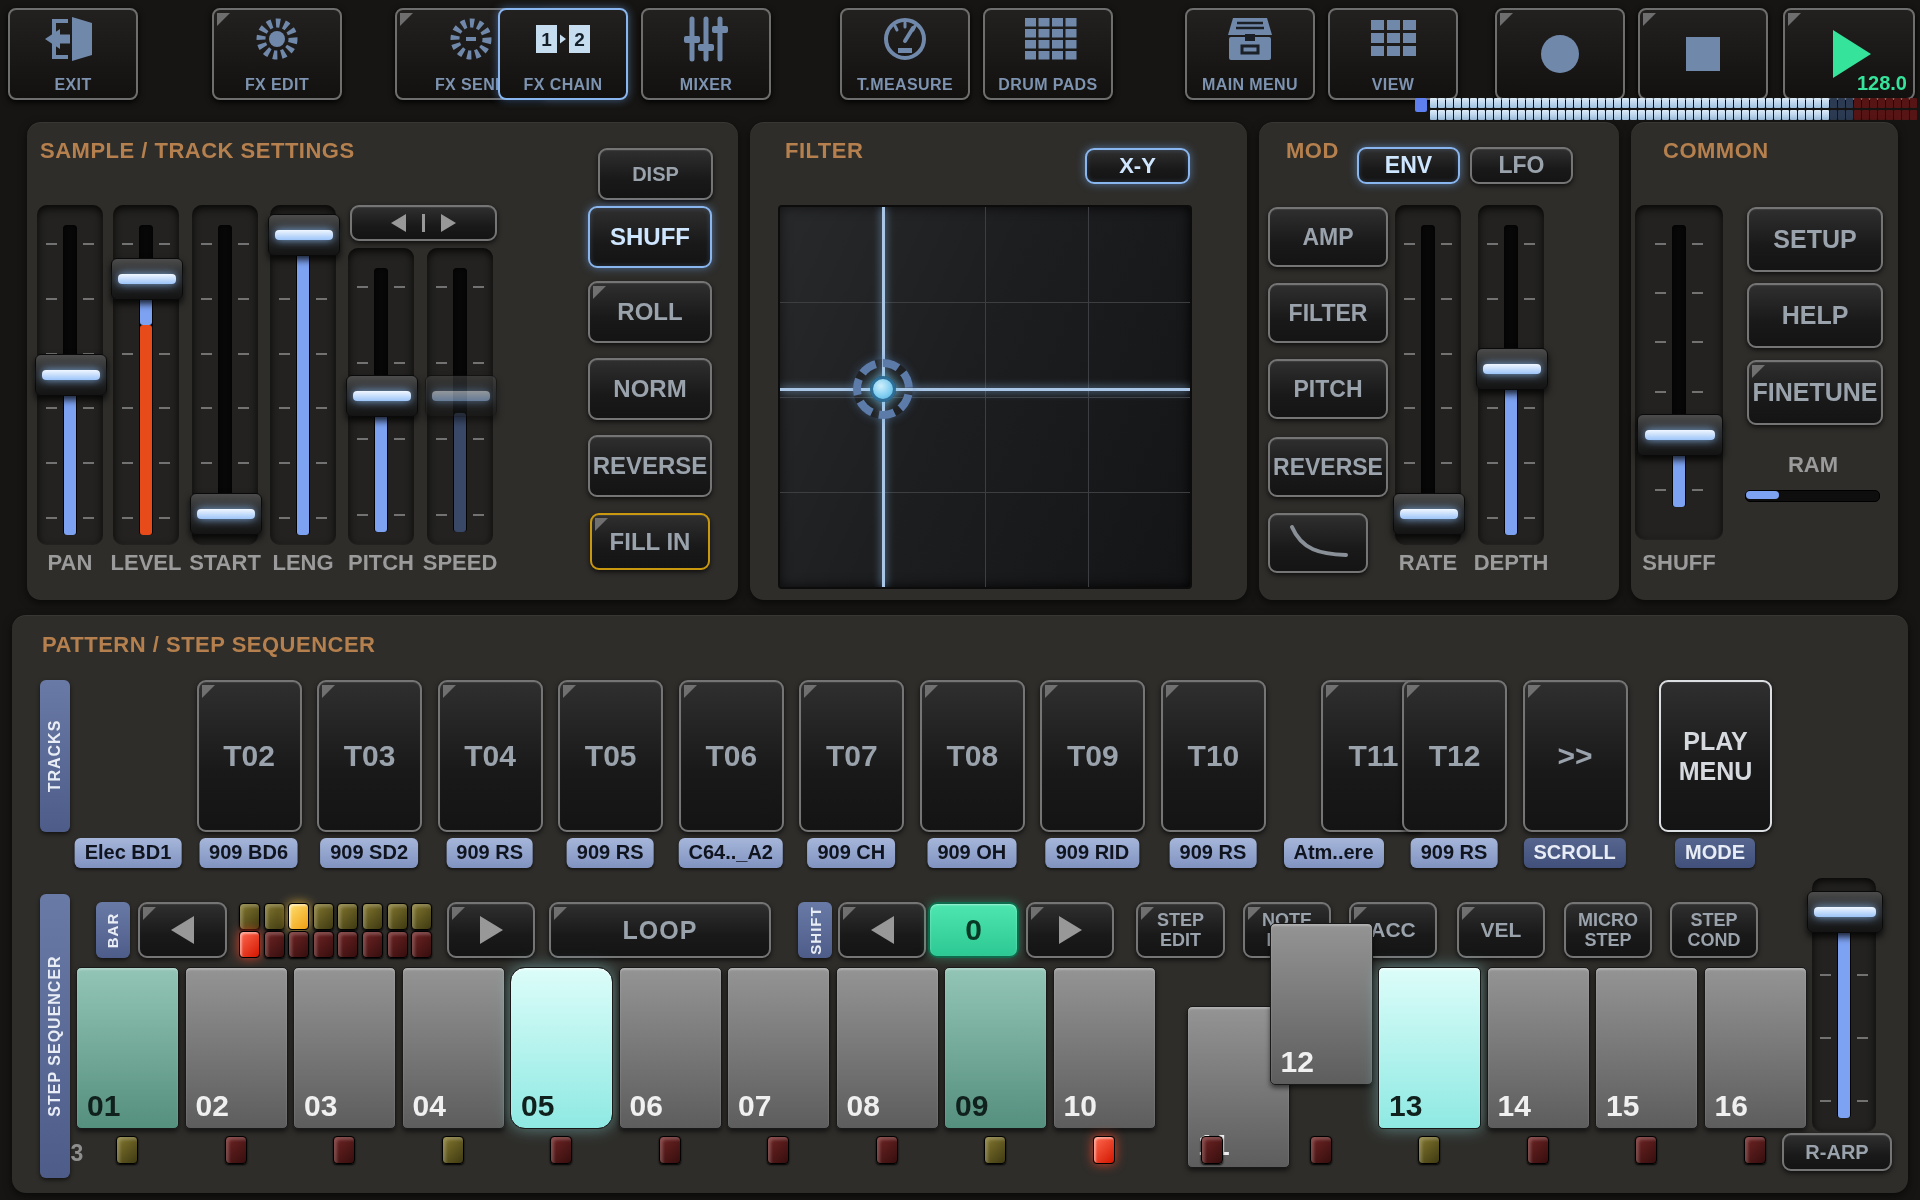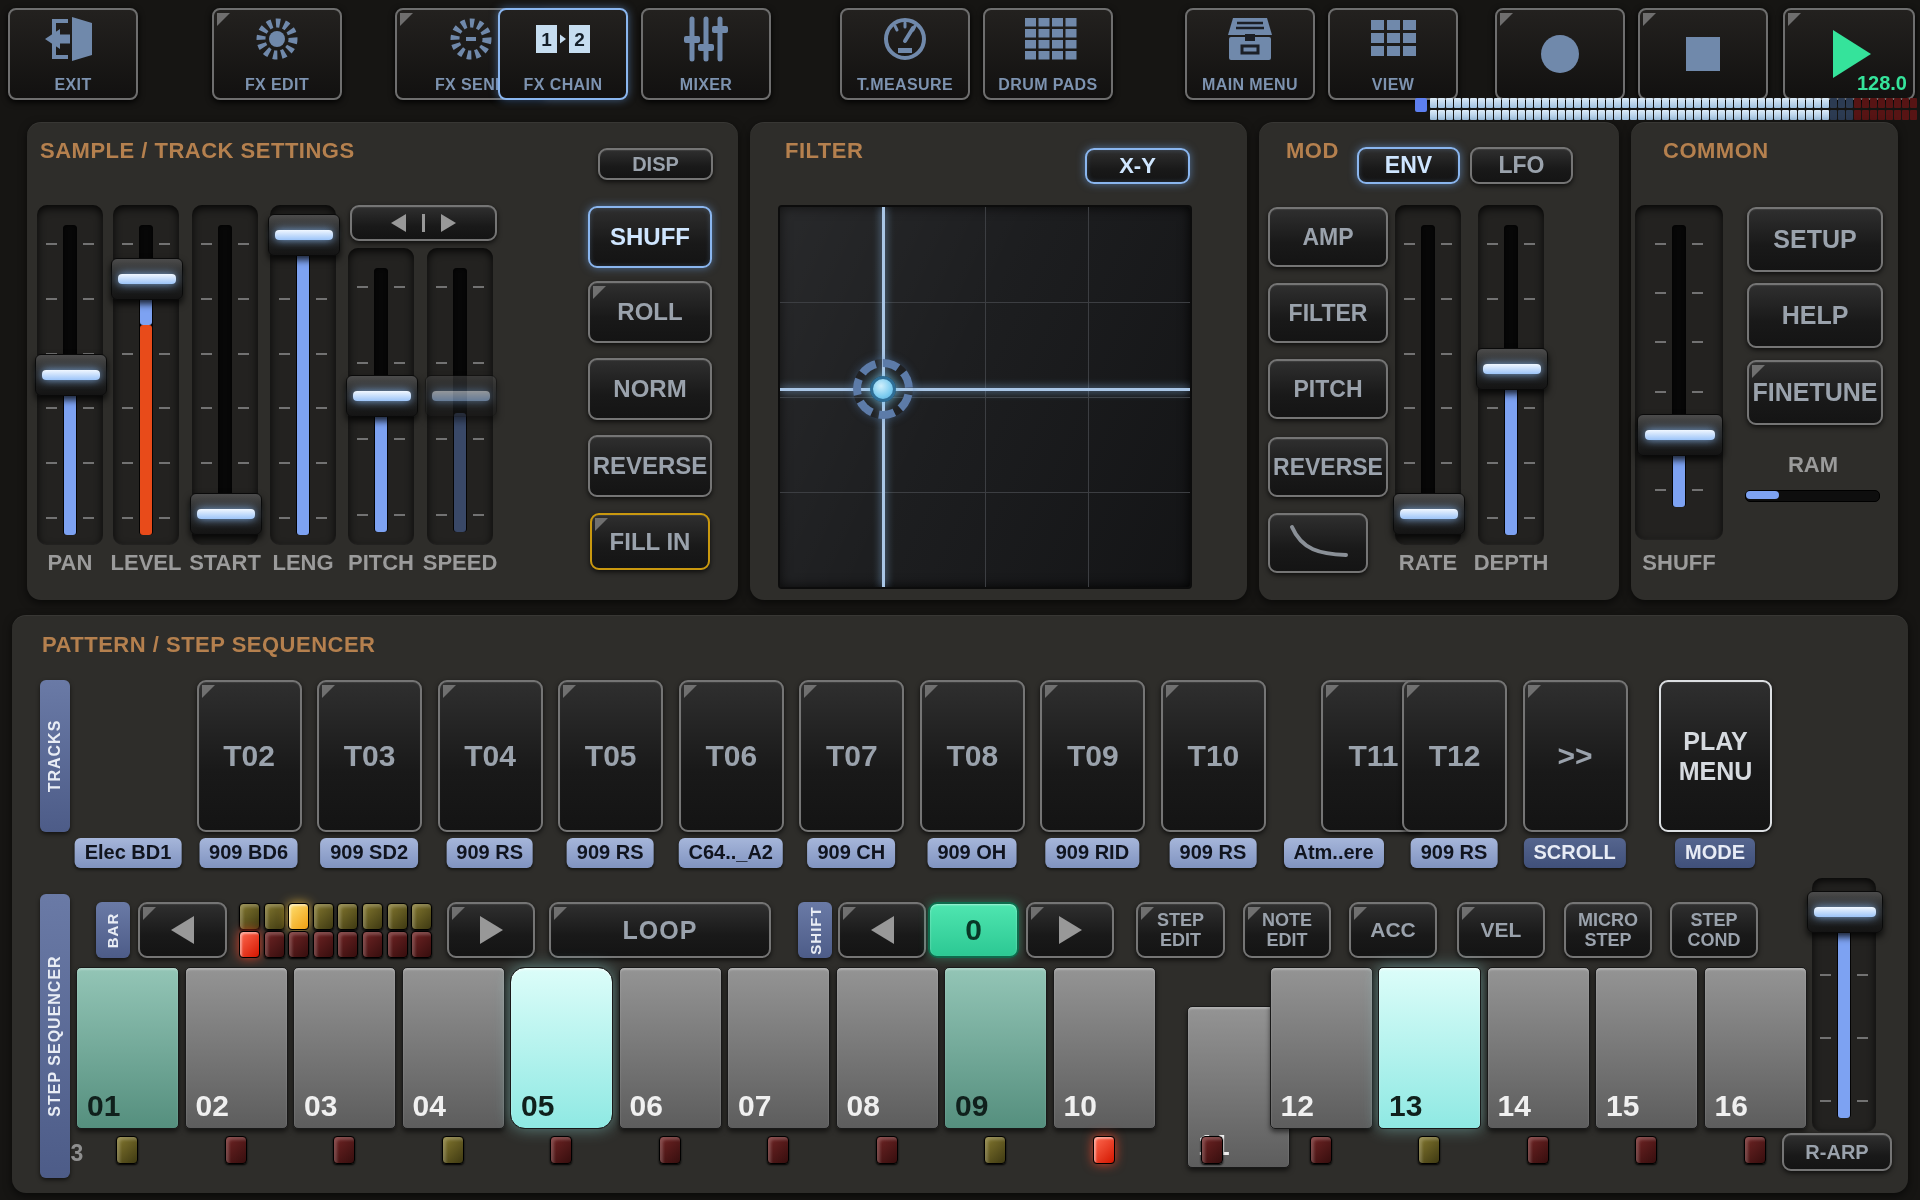--- a/index.html
+++ b/index.html
@@ -338,21 +338,21 @@
     <div class="panel" style="position: absolute; left: 27px; top: 122px; width: 711px; height: 478px;"></div>
     <div class="panel" style="position: absolute; left: 750px; top: 122px; width: 497px; height: 478px;"></div>
     <div class="panel" style="position: absolute; left: 1259px; top: 122px; width: 360px; height: 478px;"></div>
     <div class="panel" style="position: absolute; left: 1631px; top: 122px; width: 267px; height: 478px;"></div>
     <div class="panel" style="position: absolute; left: 12px; top: 615px; width: 1896px; height: 578px;"></div>
     <div class="hdr" style="left:40px;top:138px">SAMPLE / TRACK SETTINGS</div>
     <div class="hdr" style="left:785px;top:138px">FILTER</div>
     <div class="hdr" style="left:1286px;top:138px">MOD</div>
     <div class="hdr" style="left:1663px;top:138px">COMMON</div>
     <div class="hdr" style="left:42px;top:632px">PATTERN / STEP SEQUENCER</div>
-    <div class="btn" style="position: absolute; left: 598px; top: 148px; width: 115px; height: 32px; font-size: 20px;">DISP</div>
+    <div class="btn" style="position: absolute; left: 598px; top: 148px; width: 115px; height: 52px; font-size: 20px;">DISP</div>
     <div class="btn" style="position: absolute; left: 350px; top: 205px; width: 147px; height: 36px; gap: 16px;">
       <div style="position: relative; width: 0px; height: 0px; border-top: 9px solid transparent; border-bottom: 9px solid transparent; border-right: 15px solid rgb(152, 152, 152);"></div>
       <div style="position: relative; width: 3px; height: 18px; background: rgb(152, 152, 152);"></div>
       <div style="position: relative; width: 0px; height: 0px; border-top: 9px solid transparent; border-bottom: 9px solid transparent; border-left: 15px solid rgb(152, 152, 152);"></div>
     </div>
     <div class="btn blue" style="position: absolute; left: 588px; top: 206px; width: 124px; height: 62px; font-size: 24px;">SHUFF</div>
     <div class="btn" style="position: absolute; left: 588px; top: 281px; width: 124px; height: 62px; font-size: 24px;">ROLL<div class="corner"></div></div>
     <div class="btn" style="position: absolute; left: 588px; top: 358px; width: 124px; height: 62px; font-size: 24px;">NORM</div>
     <div class="btn" style="position: absolute; left: 588px; top: 435px; width: 124px; height: 62px; font-size: 24px;">REVERSE</div>
     <div class="btn gold" style="position: absolute; left: 590px; top: 513px; width: 120px; height: 57px; font-size: 24px;">FILL IN<div class="corner"></div></div>
@@ -705,21 +705,21 @@
     </div>
     <div class="ledsm led-olive" style="position: absolute; left: 984px; top: 1136px; width: 20px; height: 26px;"></div>
     <div class="step off" style="position: absolute; left: 1052.5px; top: 967px; width: 101px; height: 160px;">
       <div class="snum" style="position: absolute; color: rgb(240, 240, 240);">10</div>
     </div>
     <div class="ledsm led-redb" style="position: absolute; left: 1092.5px; top: 1136px; width: 20px; height: 26px;"></div>
     <div class="step off" style="position: absolute; left: 1187px; top: 967px; width: 101px; height: 160px; margin-top: 39px;">
       <div class="snum" style="position: absolute; color: rgb(240, 240, 240);">11</div>
     </div>
     <div class="ledsm led-red" style="position: absolute; left: 1201px; top: 1136px; width: 20px; height: 26px;"></div>
-    <div class="step off" style="position: absolute; left: 1269.5px; top: 967px; width: 101px; height: 160px;">
+    <div class="step off" style="position: absolute; left: 1269.5px; top: 923px; width: 101px; height: 160px;">
       <div class="snum" style="position: absolute; color: rgb(240, 240, 240);">12</div>
     </div>
     <div class="ledsm led-red" style="position: absolute; left: 1309.5px; top: 1136px; width: 20px; height: 26px;"></div>
     <div class="step cyan" style="position: absolute; left: 1378px; top: 967px; width: 101px; height: 160px;">
       <div class="snum" style="position: absolute; color: rgb(16, 32, 28);">13</div>
     </div>
     <div class="ledsm led-olive" style="position: absolute; left: 1418px; top: 1136px; width: 20px; height: 26px;"></div>
     <div class="step off" style="position: absolute; left: 1486.5px; top: 967px; width: 101px; height: 160px;">
       <div class="snum" style="position: absolute; color: rgb(240, 240, 240);">14</div>
     </div>

